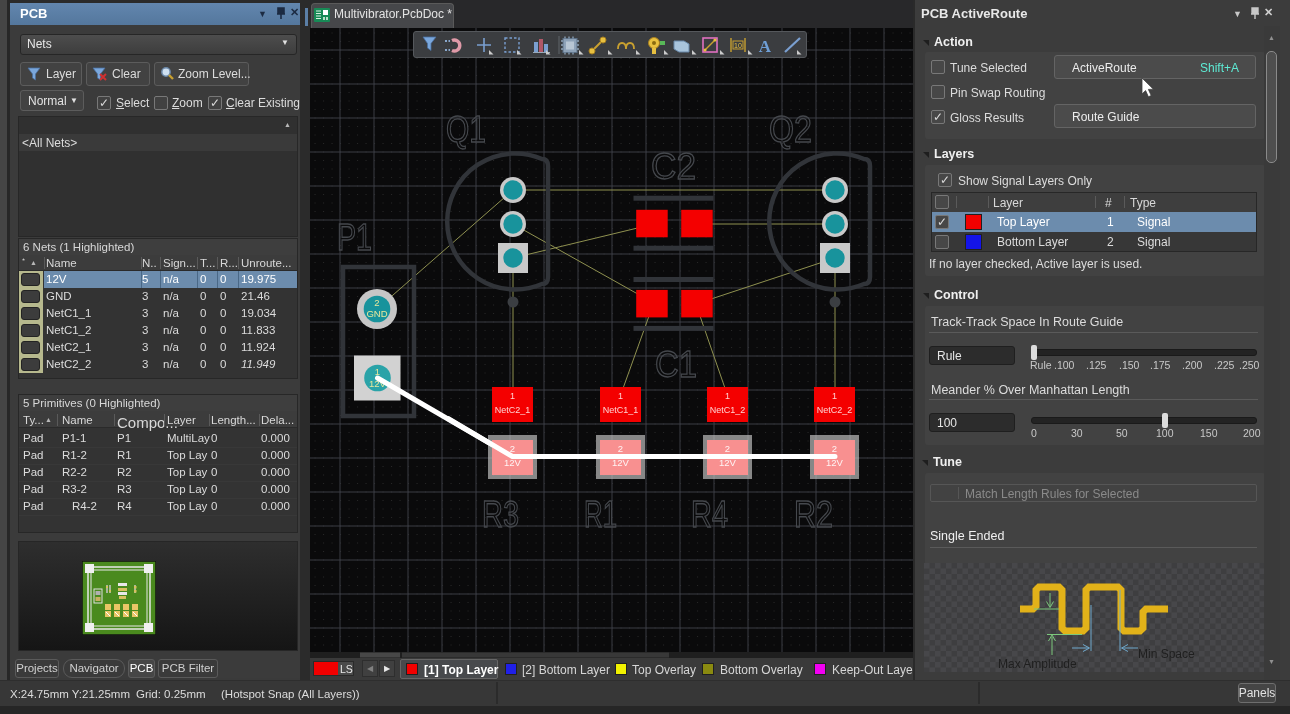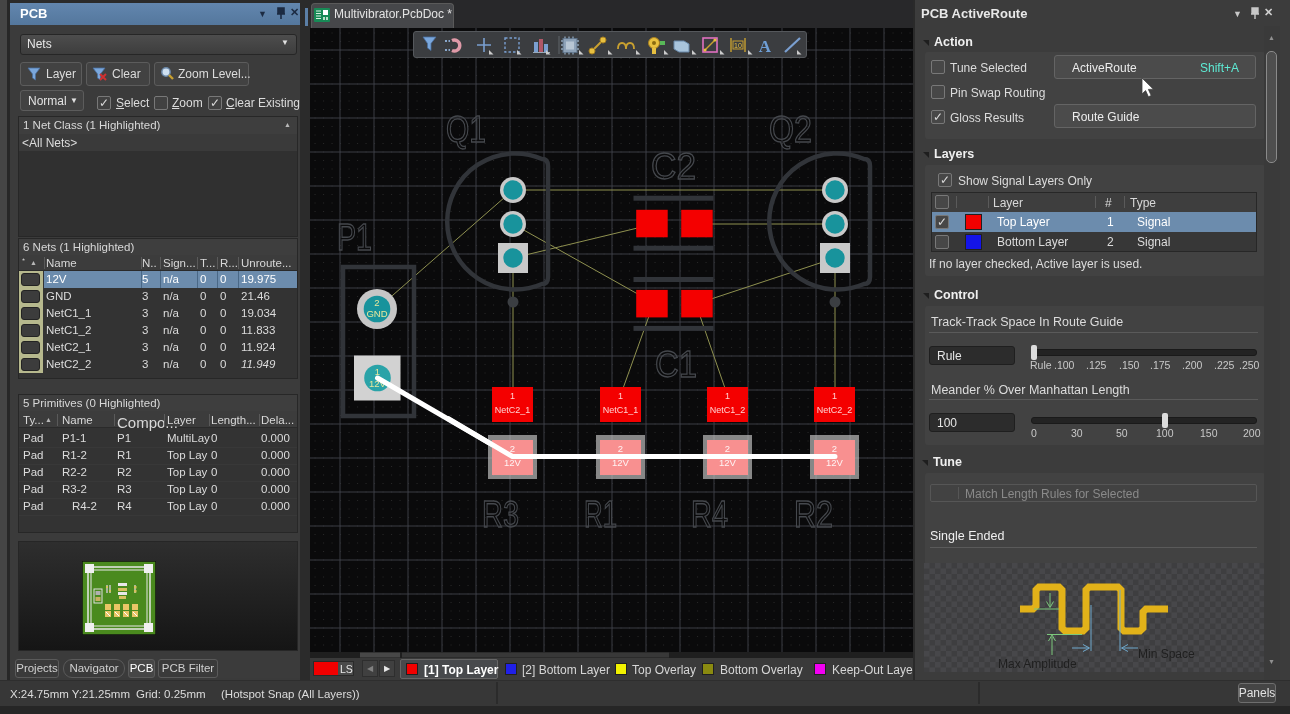--- a/index.html
+++ b/index.html
@@ -55,21 +55,20 @@
 <div class="t" style="left:178px;top:67px;">Zoom Level...</div>
 <div class="btn" style="left:20px;top:90px;width:64px;height:21px;justify-content:flex-start;padding-left:7px;">Normal</div>
 <div class="t" style="left:70px;top:96px;color:#e0e0e0;font-size:8px;">▼</div>
 <div class="cb" style="left:97px;top:96px;">✓</div>
 <div class="t" style="left:116px;top:96px;"><u>S</u>elect</div>
 <div class="cb" style="left:154px;top:96px;"></div>
 <div class="t" style="left:172px;top:96px;"><u>Z</u>oom</div>
 <div class="cb" style="left:208px;top:96px;">✓</div>
 <div class="t" style="left:226px;top:96px;"><u>C</u>lear Existing</div>
 <div class="abs" style="left:18px;top:116px;width:280px;height:121px;background:#303030;border:1px solid #272727;"></div>
-<div class="hdrbar" style="left:19px;top:117px;width:278px;height:17px;line-height:17px;">1 Net Class (1 Highlighted)</div>
 <div class="t" style="left:284px;top:121px;color:#b8b8b8;font-size:7px;">▲</div>
 <div class="abs" style="left:19px;top:134px;width:278px;height:17px;background:#3a3a3a;"></div>
 <div class="t" style="left:22px;top:136px;">&lt;All Nets&gt;</div>
 <div class="abs" style="left:18px;top:238px;width:280px;height:141px;background:#333333;border:1px solid #272727;"></div>
 <div class="hdrbar" style="left:19px;top:239px;width:278px;height:16px;line-height:16px;">6 Nets (1 Highlighted)</div>
 <div class="abs" style="left:19px;top:255px;width:278px;height:16px;background:#3c3c3c;border-bottom:1px solid #2a2a2a;"></div>
 <div class="t" style="left:46px;top:257px;font-size:11.5px;color:#d8d8d8;">Name</div>
 <div class="t" style="left:142px;top:257px;font-size:11.5px;color:#d8d8d8;">N..</div>
 <div class="t" style="left:163px;top:257px;font-size:11.5px;color:#d8d8d8;">Sign...</div>
 <div class="t" style="left:200px;top:257px;font-size:11.5px;color:#d8d8d8;">T...</div>

